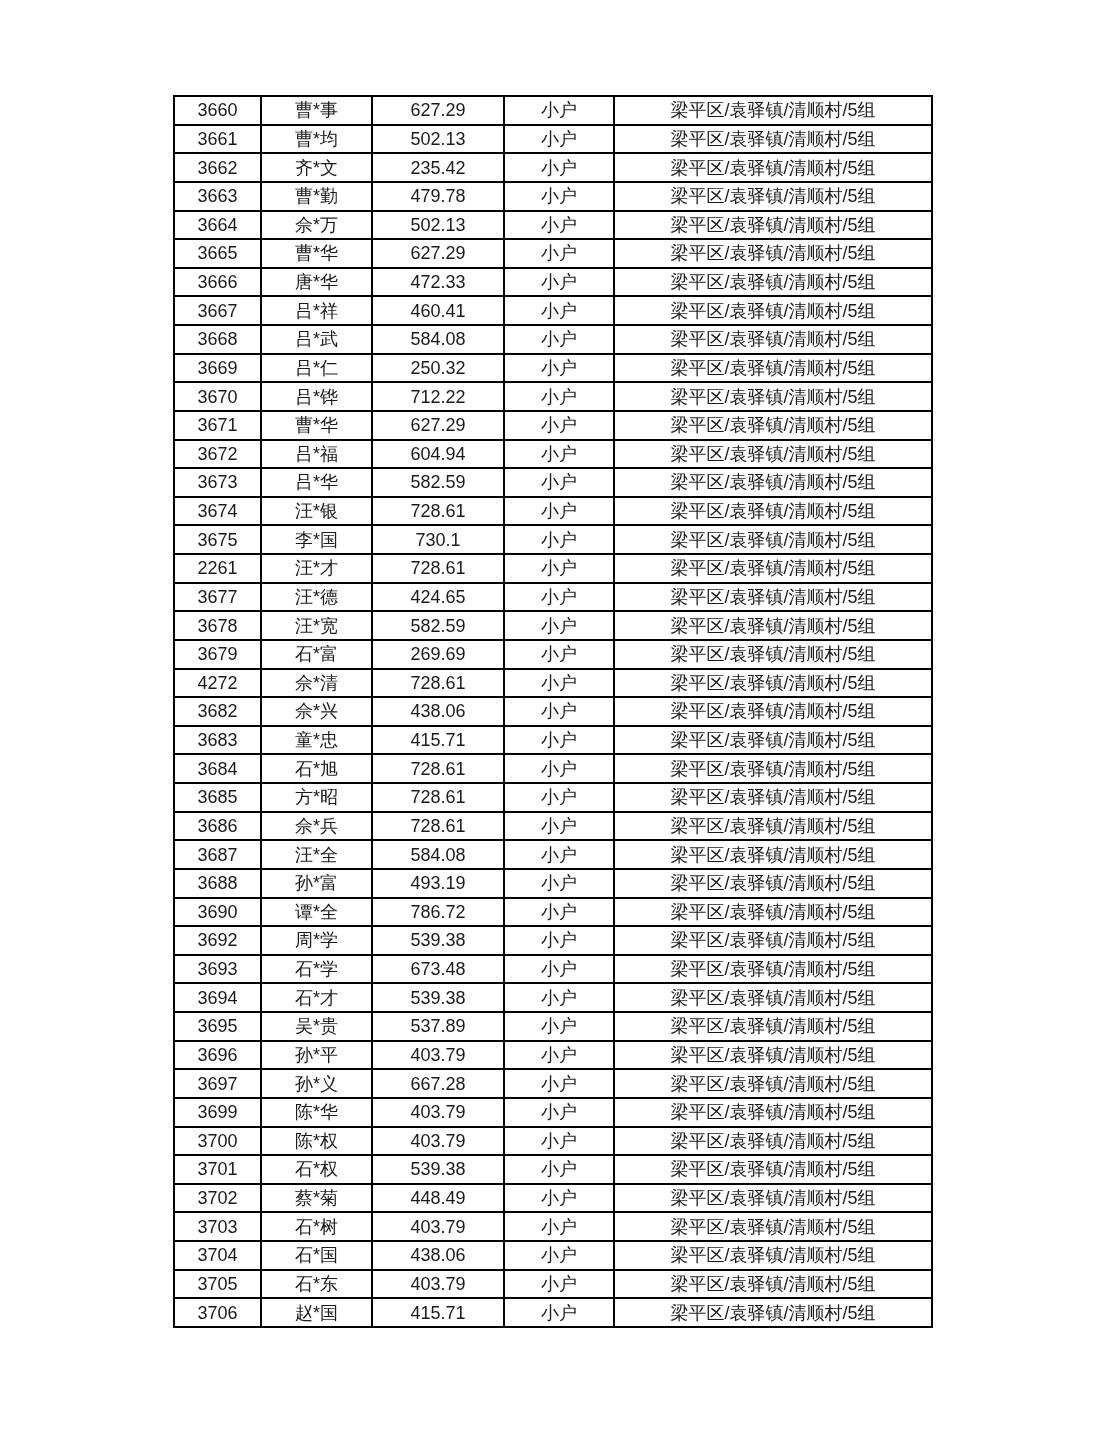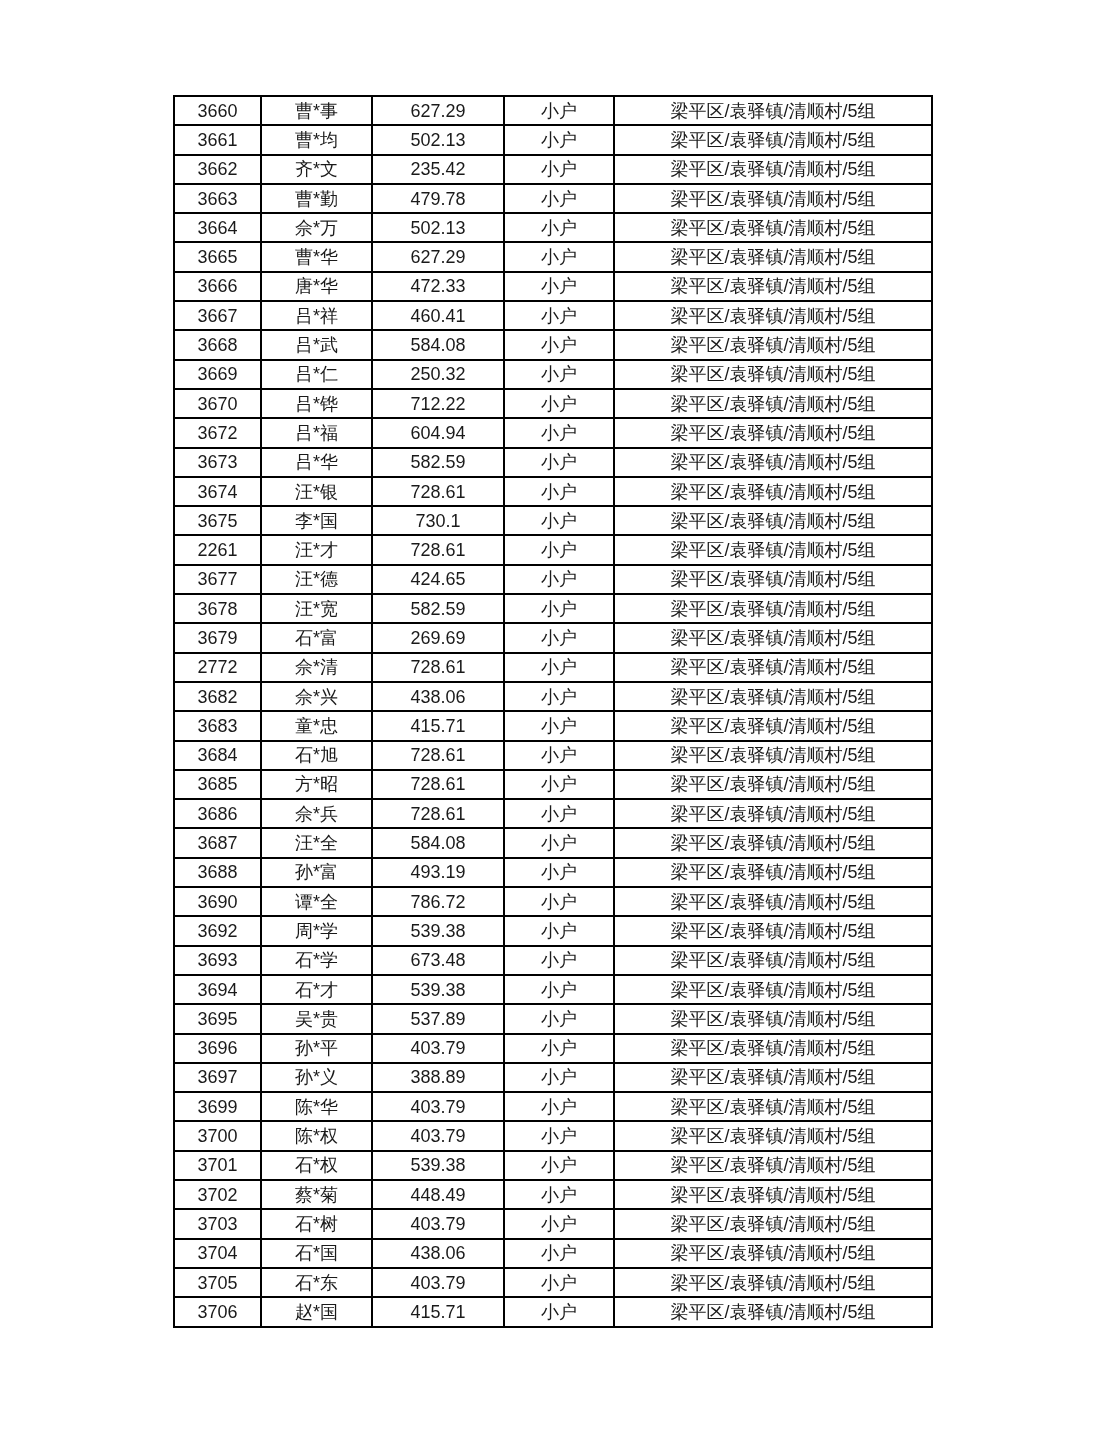--- a/index.html
+++ b/index.html
@@ -128,20 +128,27 @@
           <td class="location">梁平区/袁驿镇/清顺村/5组</td>
         </tr>
         <tr>
           <td class="rowid">3670</td>
           <td class="name">吕*铧</td>
           <td class="amount">712.22</td>
           <td class="htype">小户</td>
           <td class="location">梁平区/袁驿镇/清顺村/5组</td>
         </tr>
         <tr>
+          <td class="rowid">3671</td>
+          <td class="name">曹*华</td>
+          <td class="amount">627.29</td>
+          <td class="htype">小户</td>
+          <td class="location">梁平区/袁驿镇/清顺村/5组</td>
+        </tr>
+        <tr>
           <td class="rowid">3672</td>
           <td class="name">吕*福</td>
           <td class="amount">604.94</td>
           <td class="htype">小户</td>
           <td class="location">梁平区/袁驿镇/清顺村/5组</td>
         </tr>
         <tr>
           <td class="rowid">3673</td>
           <td class="name">吕*华</td>
           <td class="amount">582.59</td>
@@ -184,21 +191,21 @@
           <td class="location">梁平区/袁驿镇/清顺村/5组</td>
         </tr>
         <tr>
           <td class="rowid">3679</td>
           <td class="name">石*富</td>
           <td class="amount">269.69</td>
           <td class="htype">小户</td>
           <td class="location">梁平区/袁驿镇/清顺村/5组</td>
         </tr>
         <tr>
-          <td class="rowid">2772</td>
+          <td class="rowid">4272</td>
           <td class="name">佘*清</td>
           <td class="amount">728.61</td>
           <td class="htype">小户</td>
           <td class="location">梁平区/袁驿镇/清顺村/5组</td>
         </tr>
         <tr>
           <td class="rowid">3682</td>
           <td class="name">佘*兴</td>
           <td class="amount">438.06</td>
           <td class="htype">小户</td>
@@ -284,21 +291,21 @@
         <tr>
           <td class="rowid">3696</td>
           <td class="name">孙*平</td>
           <td class="amount">403.79</td>
           <td class="htype">小户</td>
           <td class="location">梁平区/袁驿镇/清顺村/5组</td>
         </tr>
         <tr>
           <td class="rowid">3697</td>
           <td class="name">孙*义</td>
-          <td class="amount">388.89</td>
+          <td class="amount">667.28</td>
           <td class="htype">小户</td>
           <td class="location">梁平区/袁驿镇/清顺村/5组</td>
         </tr>
         <tr>
           <td class="rowid">3699</td>
           <td class="name">陈*华</td>
           <td class="amount">403.79</td>
           <td class="htype">小户</td>
           <td class="location">梁平区/袁驿镇/清顺村/5组</td>
         </tr>

